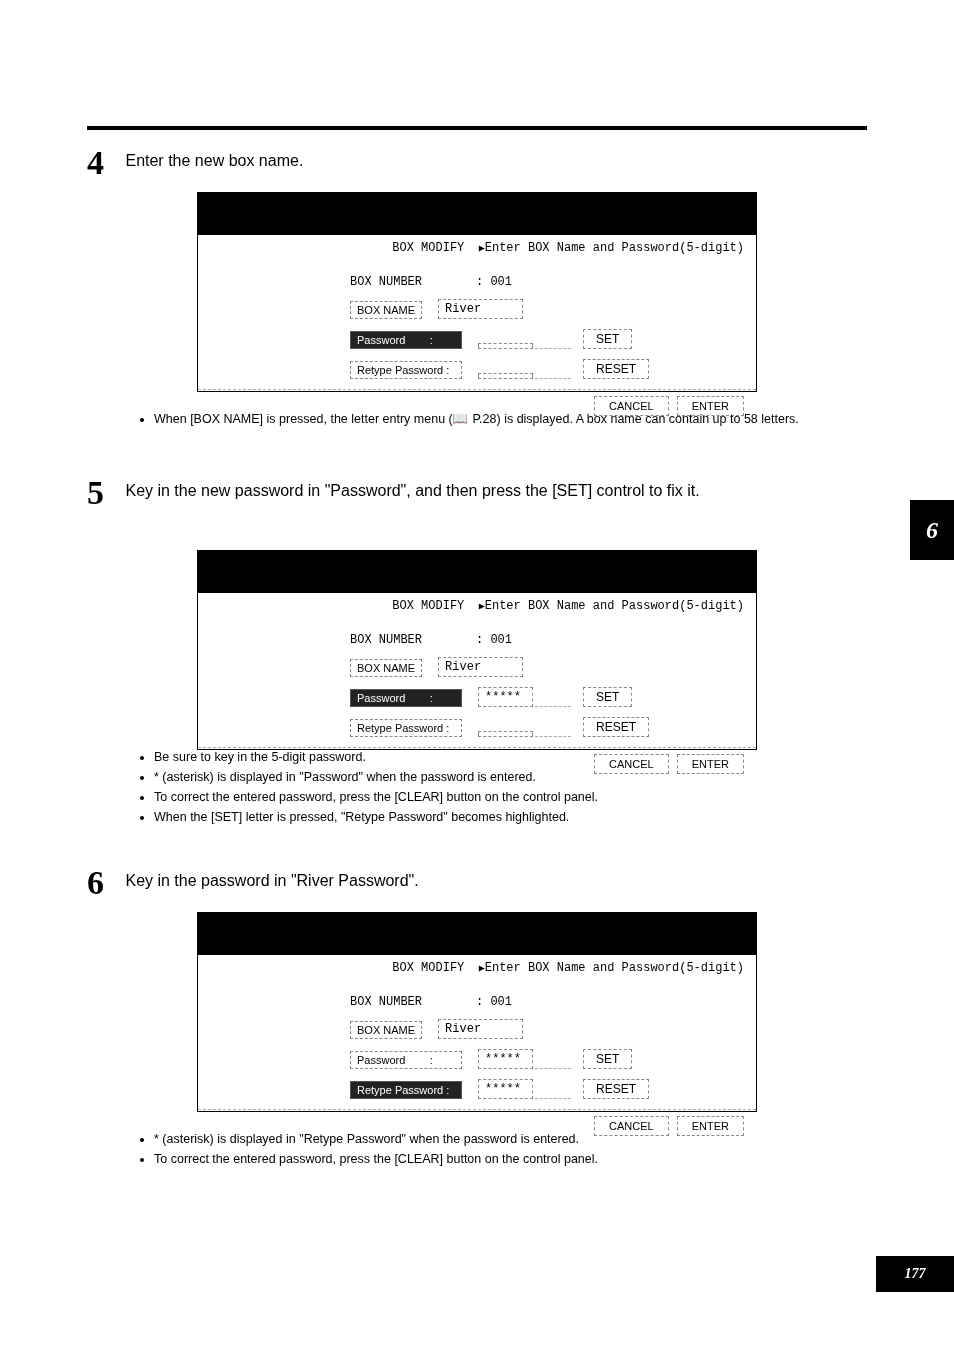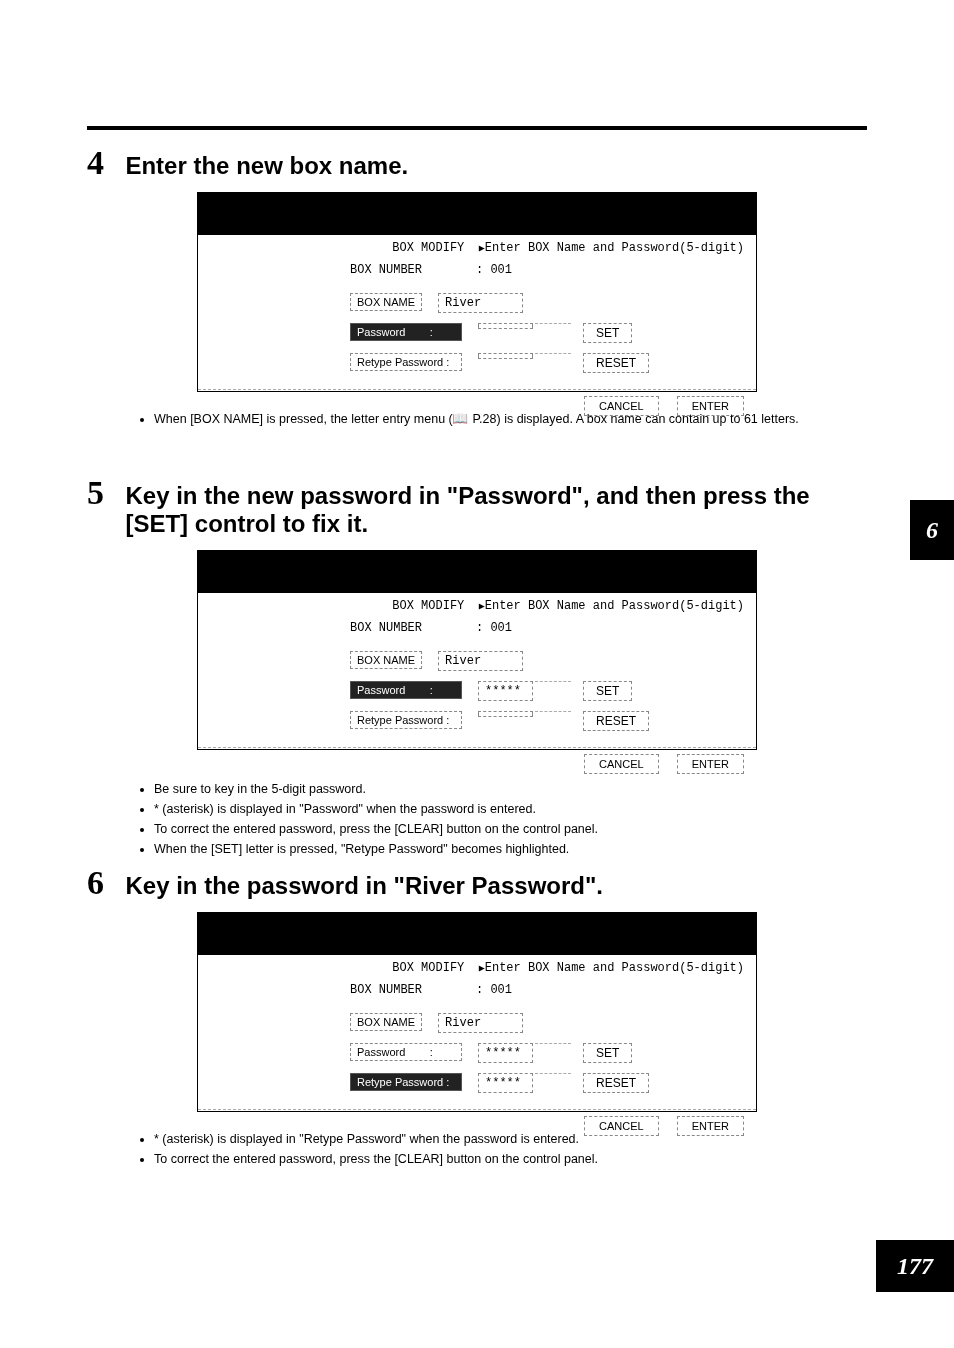--- a/index.html
+++ b/index.html
@@ -16,54 +16,54 @@
     left: 87px; right: 87px; top: 126px;
     border-top: 4px solid #000;
   }
   .step { position: absolute; left: 87px; right: 87px; }
   .step-num {
     font-family: Georgia, "Times New Roman", serif;
     font-size: 34px; font-weight: bold;
     display: inline-block; width: 34px; vertical-align: top;
   }
   .step-title {
-    font-size: 24px; font-weight: bold;
+    font-size: 16px; font-weight: normal;
     display: inline-block; vertical-align: top;
     padding-top: 8px;
   }
   .screenshot {
     position: absolute; left: 197px; width: 560px; height: 200px;
     border: 1px solid #000;
   }
   .shot-header { height: 42px; background:#000; }
   .shot-body { padding: 6px 12px 10px 12px; font-family: "Courier New", monospace; font-size: 12px; }
   .shot-prompt { margin-bottom: 8px; text-align: right; }
   .shot-prompt .tri { font-size: 10px; }
-  .row { display:flex; align-items:flex-start; height:26px; margin-bottom:4px; }
+  .row { display:flex; align-items:flex-end; height:26px; margin-bottom:4px; }
   .lbl-box { border:1px dashed #888; padding:2px 6px; font-size:11px; font-family: Arial, sans-serif; }
   .lbl-box.dark { background:#222; color:#fff; border:1px solid #555; }
   .val-box { border:1px dashed #888; padding:2px 6px; min-width:85px; margin-left:16px; font-size:12px; }
   .plain { margin-left:4px; }
   .btn { border:1px dashed #888; padding:2px 12px; font-size:12px; font-family: Arial, sans-serif; margin-left:10px; }
   .hr-dash { border-top:1px dashed #aaa; margin:10px -12px 6px -12px; }
-  .btnrow { display:flex; justify-content:flex-end; gap:18px; }
+  .btnrow { display:flex; justify-content:flex-end; gap:8px; }
   .btn2 { border:1px dashed #888; padding:3px 14px; font-size:11px; font-family: Arial, sans-serif; }
   .connector { width: 36px; border-top:1px dashed #aaa; display:inline-block; margin:0 2px; }
   .notes { position:absolute; left:140px; right:90px; font-size:12.5px; line-height:1.45; }
   .notes li { list-style: disc; margin-left: 14px; margin-bottom:2px; }
   .book-icon { font-size:13px; }
   .sidetab {
     position:absolute; right:0; top:500px; width:44px; height:60px;
     background:#000; color:#fff; font-size:24px; font-weight:bold;
     display:flex; align-items:center; justify-content:center;
     font-style: italic; font-family: Georgia, serif;
   }
   .pgtab {
-    position:absolute; right:0; bottom:56px; width:78px; height:52px;
-    background:#000; color:#fff; font-size:24px; font-weight:bold;
+    position:absolute; right:0; bottom:56px; width:78px; height:36px;
+    background:#000; color:#fff; font-size:14px; font-weight:bold;
     display:flex; align-items:center; justify-content:center;
     font-style: italic; font-family: Georgia, serif;
   }
   .nolabel { width:122px; display:inline-block; font-family:"Courier New",monospace; font-size:12px; }
   .row .pad { width: 140px; }
 </style>
 </head>
 <body>
 
 <div class="topbar"></div>
@@ -107,21 +107,21 @@
     <div class="hr-dash"></div>
     <div class="btnrow">
       <span class="btn2">CANCEL</span>
       <span class="btn2">ENTER</span>
     </div>
   </div>
 </div>
 
 <ul class="notes" style="top:410px;">
   <li>
-    <span>When [BOX NAME] is pressed, the letter entry menu (</span><span class="book-icon">📖</span><span> P.28</span><span>) is displayed. A box name can contain up to 61 letters.</span>
+    <span>When [BOX NAME] is pressed, the letter entry menu (</span><span class="book-icon">📖</span><span> P.28</span><span>) is displayed. A box name can contain up to 58 letters.</span>
   </li>
 </ul>
 
 <div class="step" style="top:474px;">
   <span class="step-num">5</span>
   <span class="step-title" style="max-width:740px;">Key in the new password in "Password", and then press the [SET] control to fix it.</span>
 </div>
 
 <div class="screenshot" style="top:550px;">
   <div class="shot-header"></div>
@@ -155,21 +155,21 @@
       <span class="btn">RESET</span>
     </div>
     <div class="hr-dash"></div>
     <div class="btnrow">
       <span class="btn2">CANCEL</span>
       <span class="btn2">ENTER</span>
     </div>
   </div>
 </div>
 
-<ul class="notes" style="top:780px;">
+<ul class="notes" style="top:748px;">
   <li>Be sure to key in the 5-digit password.</li>
   <li>* (asterisk) is displayed in "Password" when the password is entered.</li>
   <li>To correct the entered password, press the [CLEAR] button on the control panel.</li>
   <li>When the [SET] letter is pressed, "Retype Password" becomes highlighted.</li>
 </ul>
 
 <div class="step" style="top:864px;">
   <span class="step-num">6</span>
   <span class="step-title">Key in the password in "River Password".</span>
 </div>

